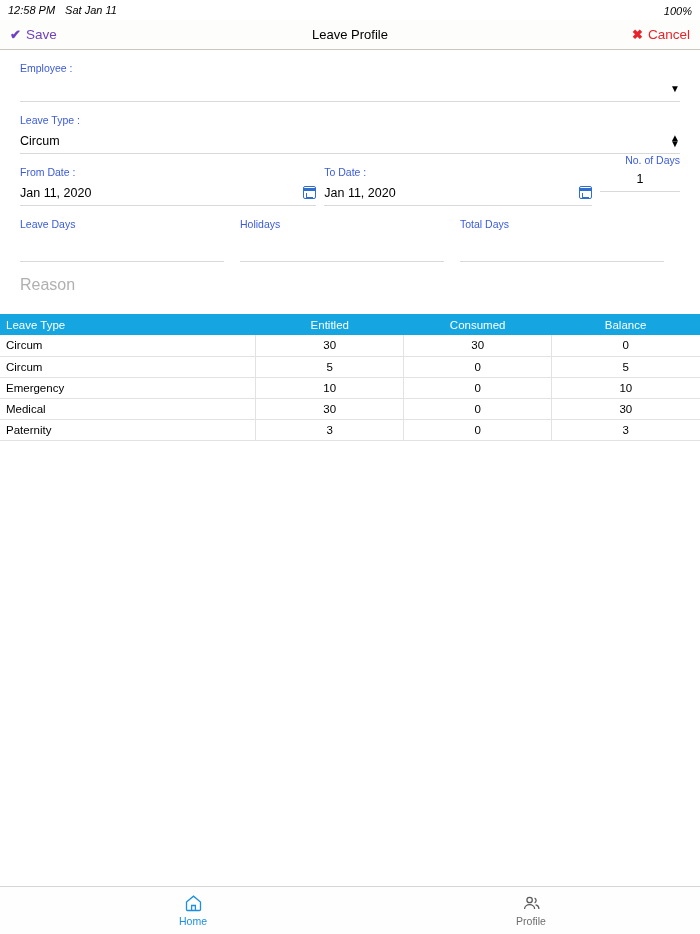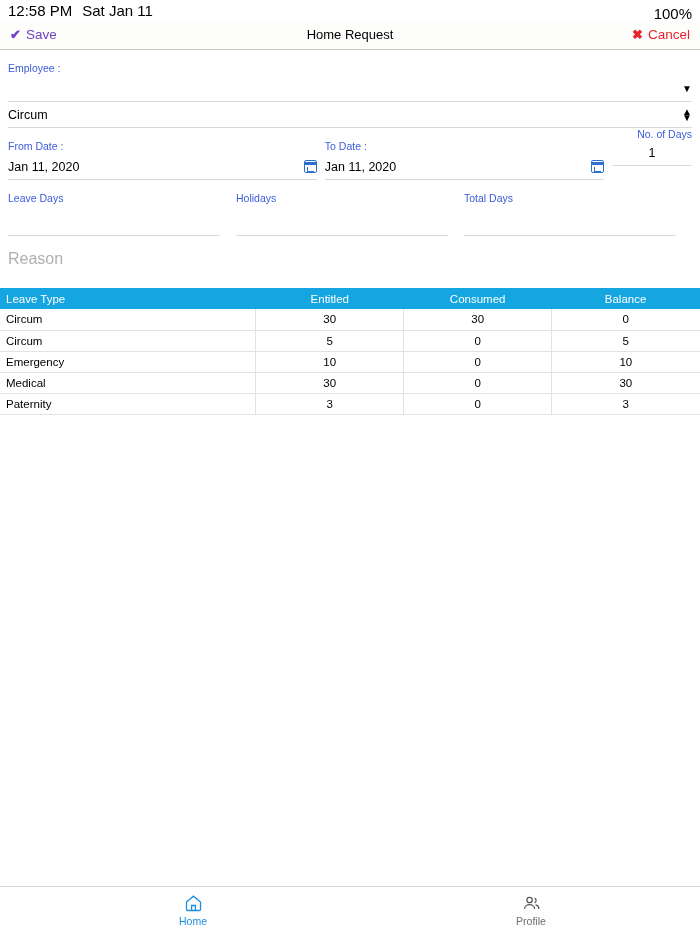--- a/index.html
+++ b/index.html
@@ -10,22 +10,23 @@
     color: #000;
     overflow: hidden;
   }
 
   
   .statusbar {
     height: 20px;
     display: flex;
     align-items: center;
     padding: 0 8px;
-    font-size: 15px;
-    color: #000;
+    font-size: 11px;
+    color: #000;
+    font-style: italic;
   }
   .sb-left { display: flex; align-items: center; gap: 10px; }
   .sb-right { margin-left: auto; display: flex; align-items: center; gap: 13px; flex-direction: column; }
   .wifi-icon { display: inline-block; }
   .battery {
     width: 22px; height: 10px;
     border: 1px solid #000;
     border-radius: 2px;
     position: relative;
     background: #000;
@@ -69,21 +70,21 @@
     display: flex; align-items: center; gap: 5px;
     color: #e8232b;
     font-size: 13.5px;
     cursor: pointer;
     z-index: 2;
   }
   .nav-cancel .xmark { font-size: 13px; font-weight: bold; }
 
   
   .form {
-    padding: 0 8px;
+    padding: 0 20px;
   }
   .field-label {
     font-size: 10.5px;
     color: #3b5bdb;
     margin-top: 12px;
     margin-bottom: 2px;
   }
   .line-field {
     border-bottom: 1px solid #d9d9d9;
     height: 26px;
@@ -237,35 +238,36 @@
     <span>100%</span>
     <span class="battery"></span>
   </div>
 </div>
 
 <div class="navbar">
   <div class="nav-save">
     <span class="check">✔</span>
     <span>Save</span>
   </div>
-  <div class="nav-title">Home Request</div>
+  <div class="nav-title">Leave Profile</div>
   <div class="nav-cancel">
     <span class="xmark">✖</span>
     <span>Cancel</span>
   </div>
 </div>
 
 <div class="form">
 
   <div class="field-label">Employee :</div>
   <div class="line-field">
     <span class="value"></span>
     <span class="caret-down">▼</span>
   </div>
 
+  <div class="field-label">Leave Type :</div>
   <div class="line-field">
     <span class="value">Circum</span>
     <span class="stepper">
         <span>▲</span>
         <span>▼</span>
       </span>
   </div>
 
   <div class="row">
     <div class="col-from">

